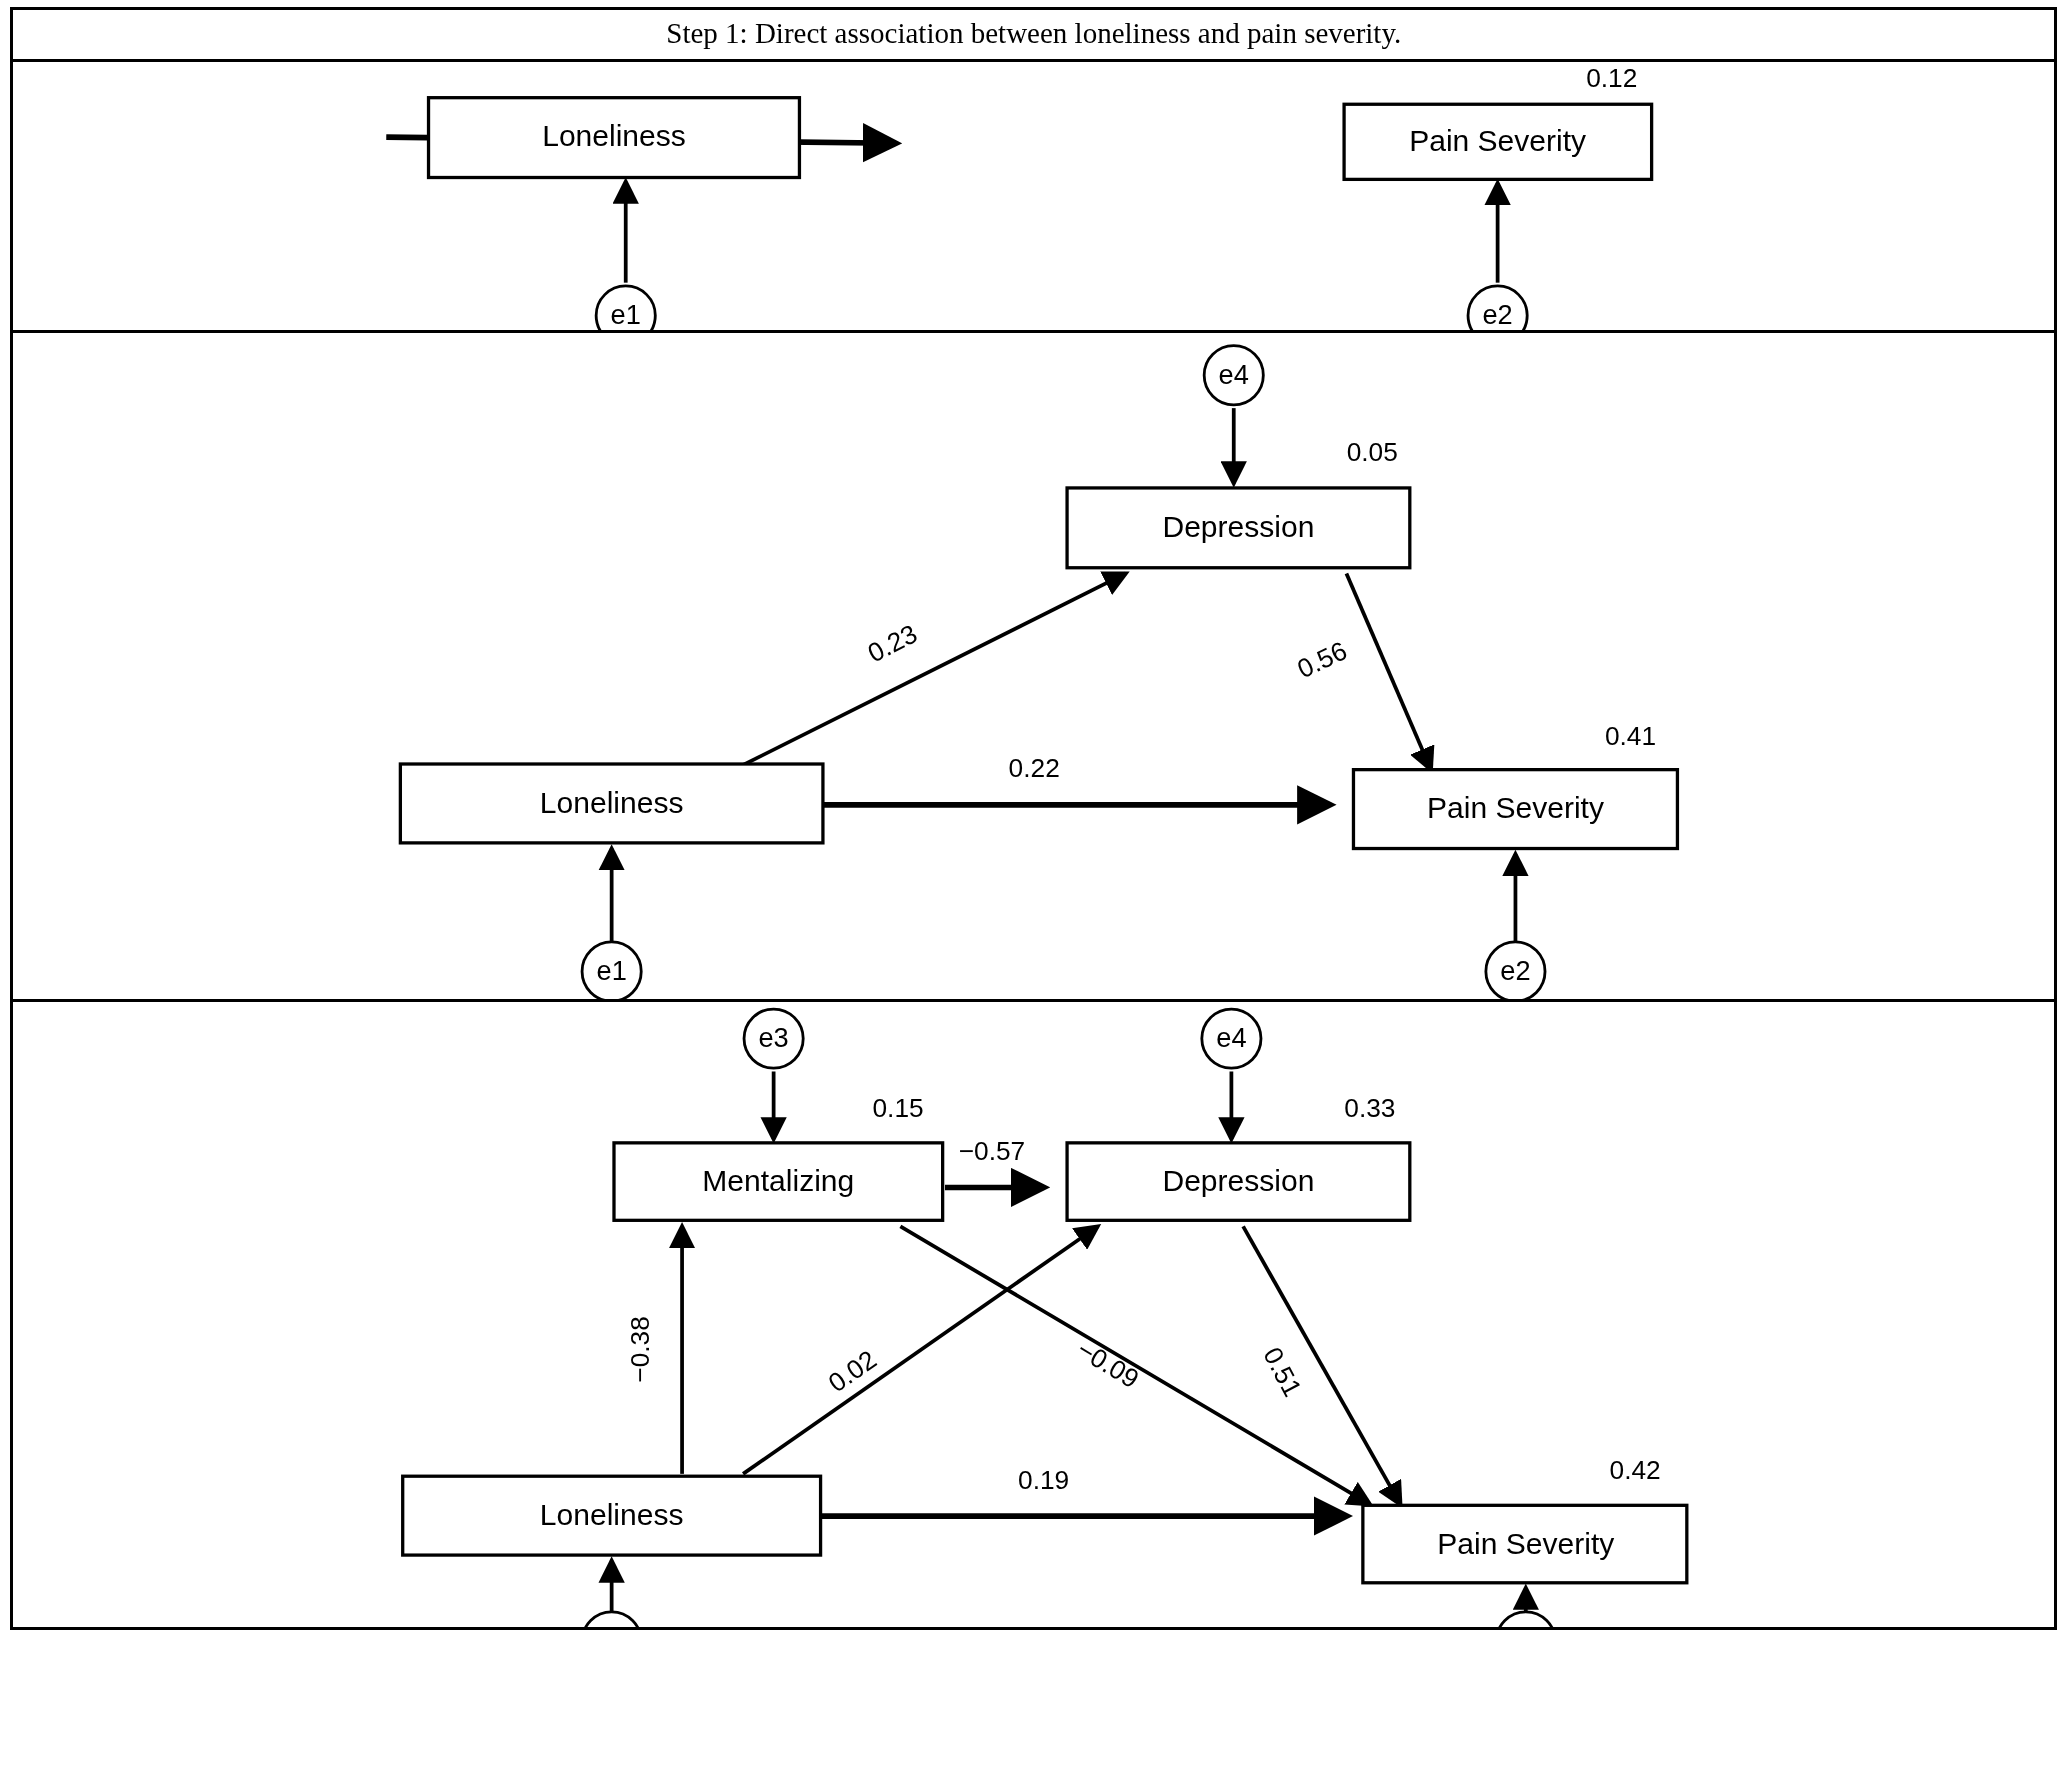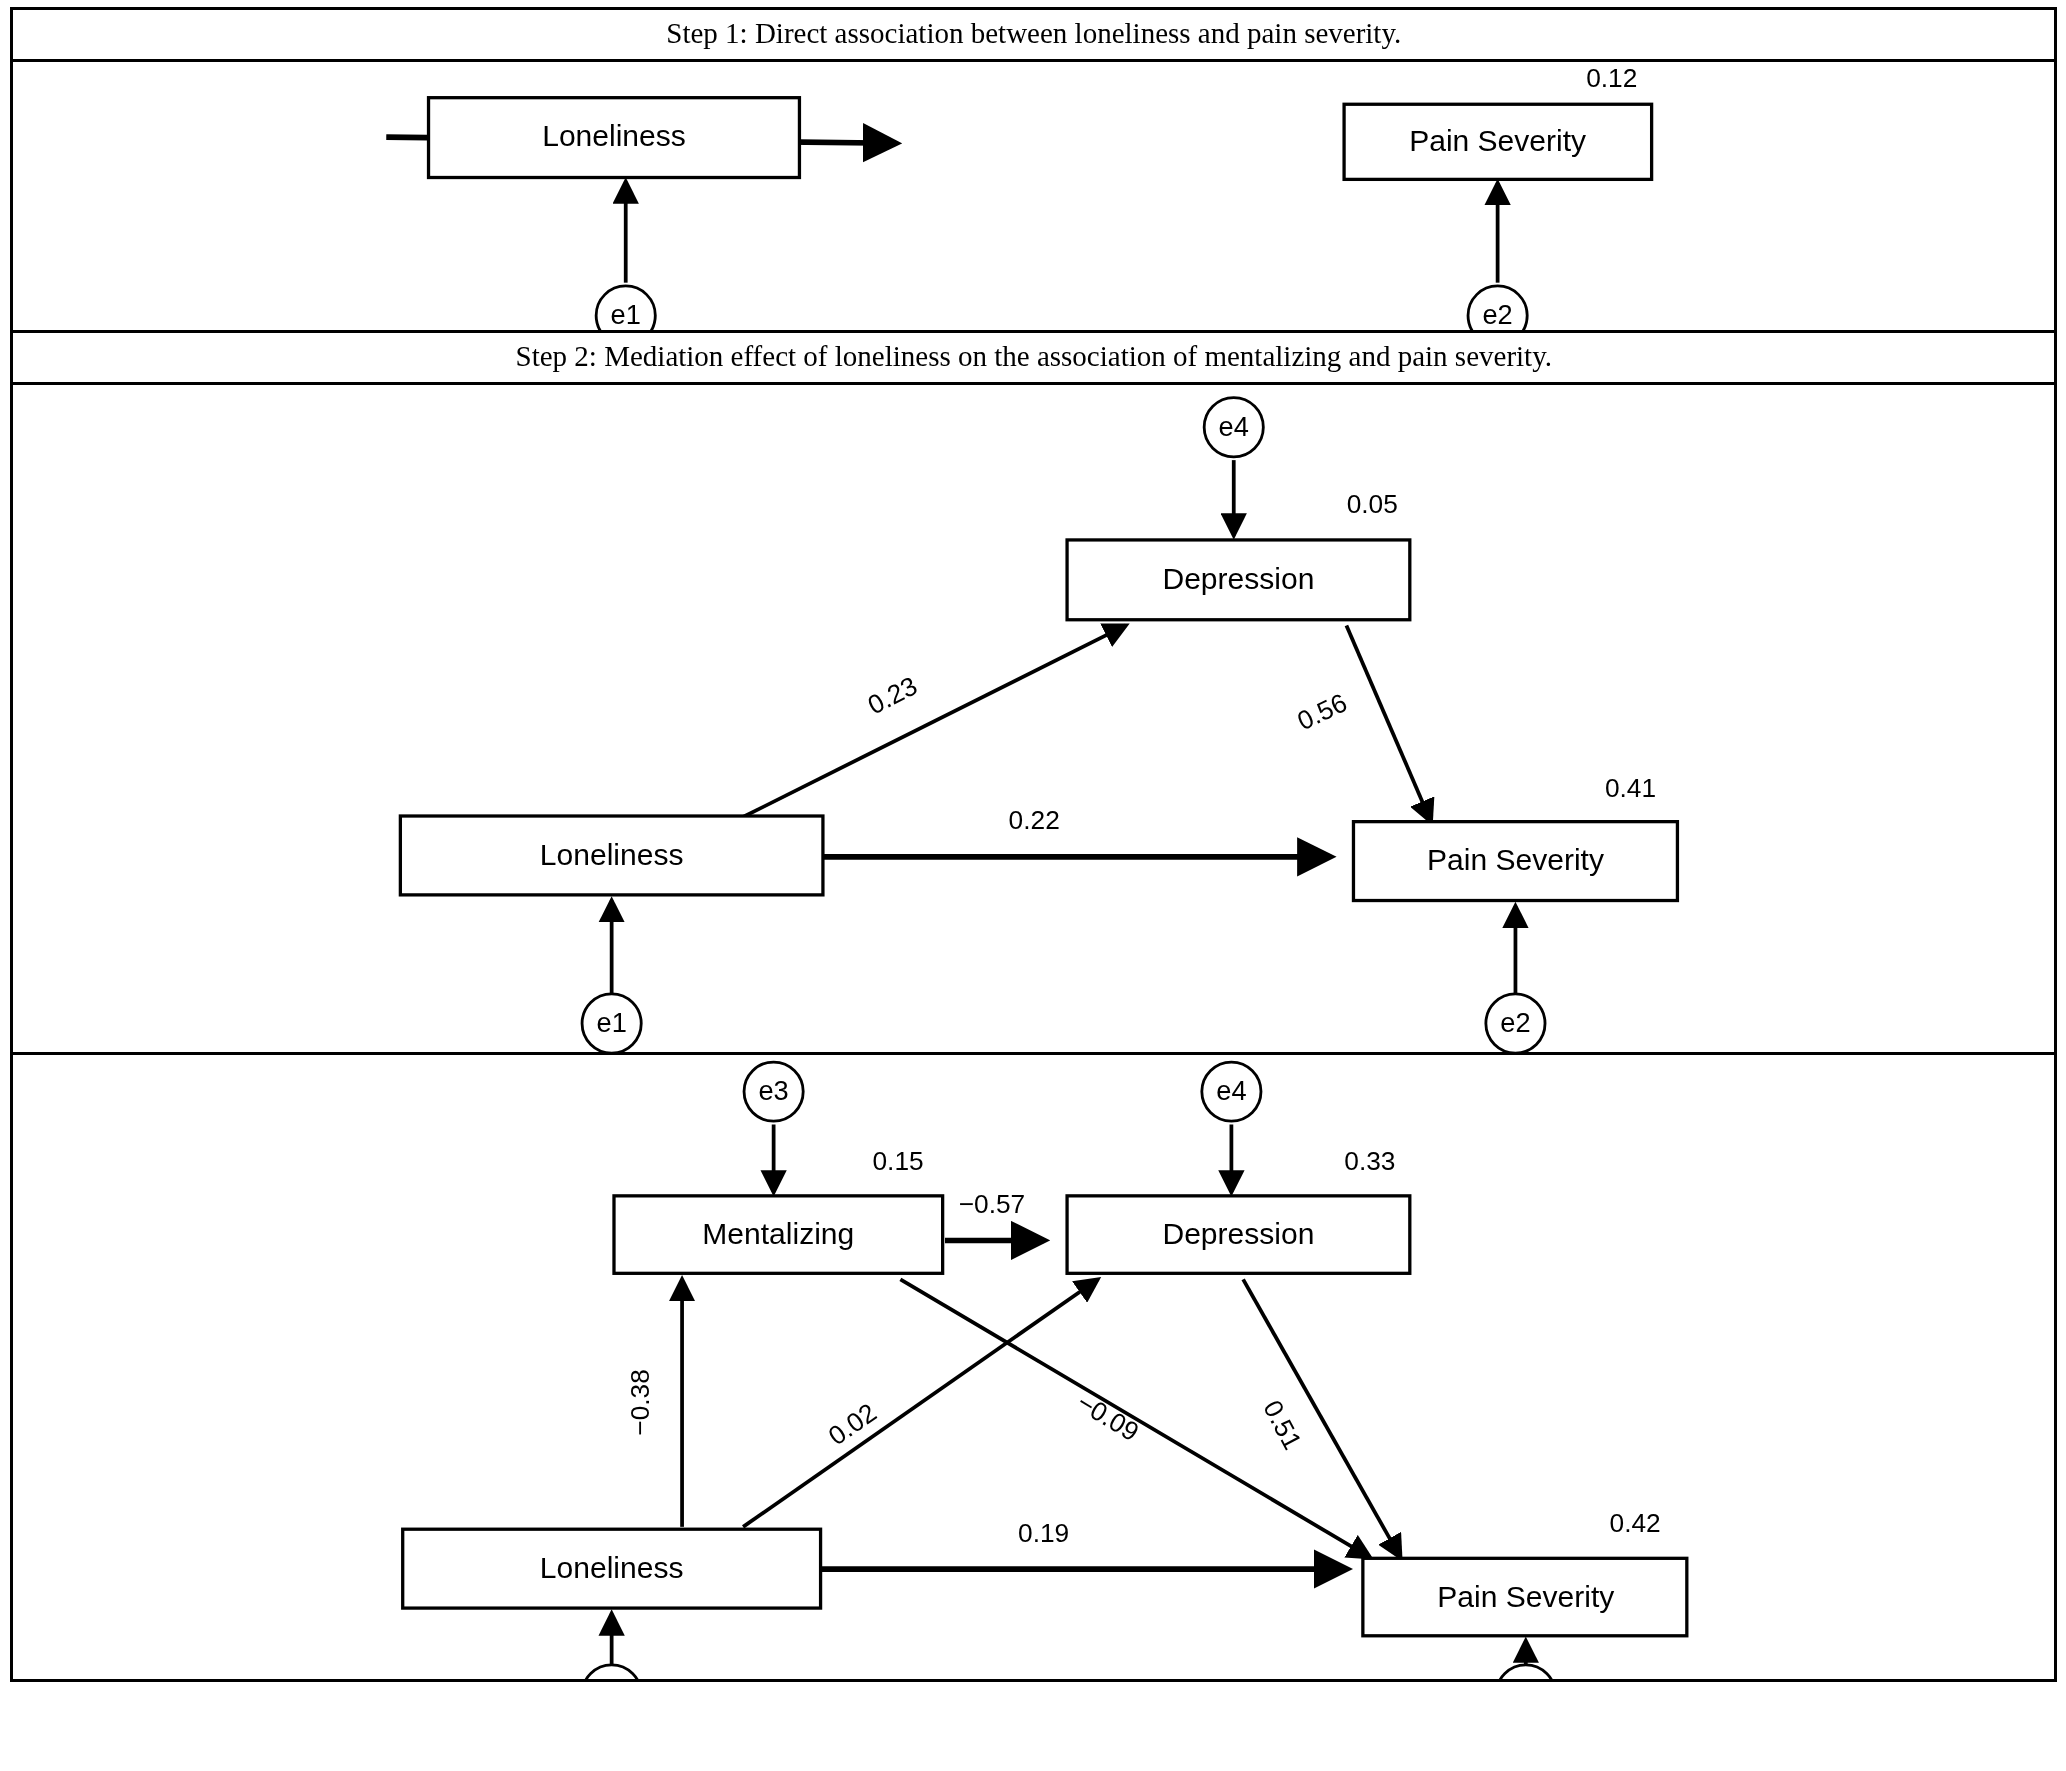--- a/index.html
+++ b/index.html
@@ -90,25 +90,20 @@
             <text class="errlabel" x="1305" y="543">e1</text>
 
             <line class="pathline thin" x1="3162" y1="470" x2="3162" y2="258" marker-end="url(#ah1)"></line>
             <ellipse class="errcircle" cx="3162" cy="540" rx="63" ry="63"></ellipse>
             <text class="errlabel" x="3162" y="543">e2</text>
           </svg>
         </div>
       </td>
     </tr>
 
-    <tr>
-      <td>
-        <div class="caption">Step 2: Mediation effect of loneliness on the association of mentalizing and pain severity.</div>
-      </td>
-    </tr>
 
     <tr>
       <td>
         <div class="panel">
           <svg viewBox="0 0 4347 1420" preserveAspectRatio="xMidYMid meet">
             <defs>
               <marker id="ah2" viewBox="0 0 12 12" refX="10" refY="6" markerWidth="7" markerHeight="7" orient="auto-start-reverse">
                 <path d="M 0 0 L 12 6 L 0 12 z" fill="#000"></path>
               </marker>
             </defs>

